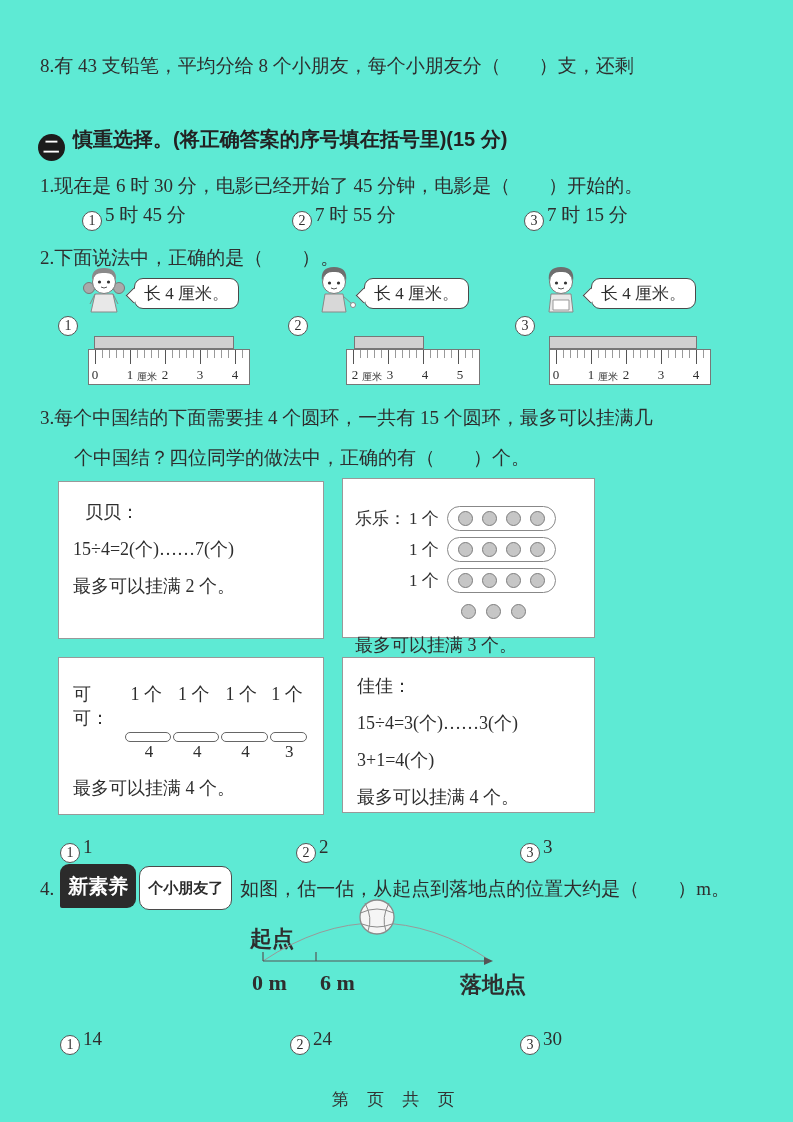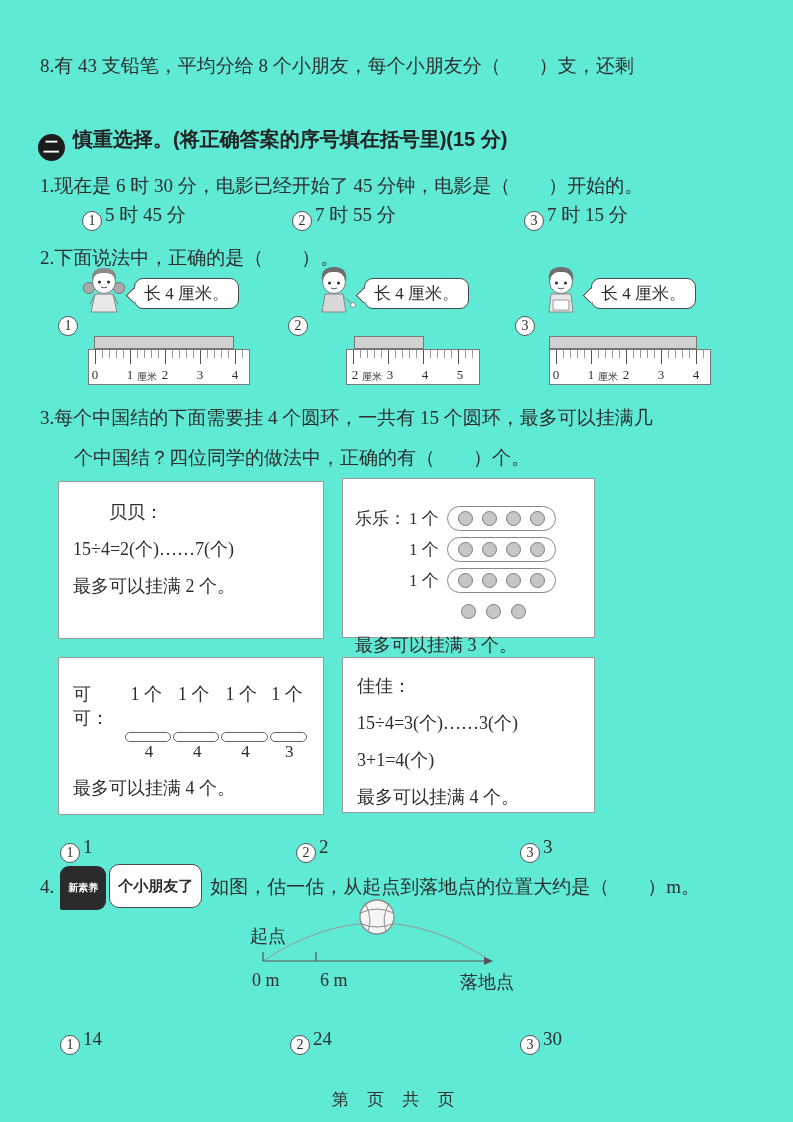--- a/index.html
+++ b/index.html
@@ -62,26 +62,26 @@
     border:1px solid #888; border-radius:13px; width:max-content; }
   .loose { display:inline-flex; gap:10px; align-items:center; padding:4px 0 4px 14px; }
   .ring { width:15px; height:15px; border-radius:50%; background:#c6c6c6; border:1px solid #7d7d7d; display:inline-block; }
   .bracket-row { display:flex; margin-left:52px; margin-top:2px; }
   .bracket { height:10px; border:1px solid #666; border-radius:6px; background:#fff; margin-right:2px; }
   .num-row { display:flex; margin-left:52px; font-size:17px; }
   .num-row span { text-align:center; }
 
   
   .badge-dark { display:inline-block; background:#2b2b2b; color:#fff; font-family:"Liberation Sans", sans-serif;
-    font-weight:700; font-size:10px; padding:2px 8px; border-radius:9px 9px 9px 2px; margin:0 3px 0 6px; vertical-align:2px; }
+    font-weight:700; font-size:20px; padding:2px 8px; border-radius:9px 9px 9px 2px; margin:0 3px 0 6px; vertical-align:2px; }
   .badge-light { display:inline-block; background:#fff; color:#2b2b2b; font-family:"Liberation Sans", sans-serif;
     font-weight:700; font-size:15px; padding:1px 8px; border:1.5px solid #4a4a4a; border-radius:10px; margin-right:8px; vertical-align:2px; }
 
   .diagram { position:absolute; left:248px; top:896px; width:312px; height:112px; }
-  .dlabel { position:absolute; font-size:18px; }
+  .dlabel { position:absolute; font-size:22px;font-weight:bold; }
   .footer { position:absolute; top:1088px; left:0; width:100%; text-align:center;
     font-size:17px; letter-spacing:7px; color:#333; }
 </style>
 </head>
 <body>
 
 <div class="page">
 
   <div class="abs qtext" style="left:40px; top:46px; width:720px;">
     <div>8.有 43 支铅笔，平均分给 8 个小朋友，每个小朋友分（　　）支，还剩</div>
@@ -176,21 +176,21 @@
       </div>
     </div>
   </div>
 
   <div class="abs qtext" style="left:40px; top:398px; width:720px;">
     <div>3.每个中国结的下面需要挂 4 个圆环，一共有 15 个圆环，最多可以挂满几</div>
     <div class="indent2">个中国结？四位同学的做法中，正确的有（　　）个。</div>
   </div>
 
   <div class="abox" style="left:58px; top:481px; width:266px; height:158px;">
-    <div class="bx-line" style="margin-left:36px;">贝贝：</div>
+    <div class="bx-line" style="margin-left:12px;">贝贝：</div>
     <div class="bx-line">15÷4=2(个)……7(个)</div>
     <div class="bx-line">最多可以挂满 2 个。</div>
   </div>
 
   <div class="abox" style="left:342px; top:478px; width:253px; height:160px; padding:24px 12px;">
     <div class="lele-row">
       <span>乐乐：</span>
       <span>1 个</span>
       <span class="pill">
           <span class="ring"></span>

